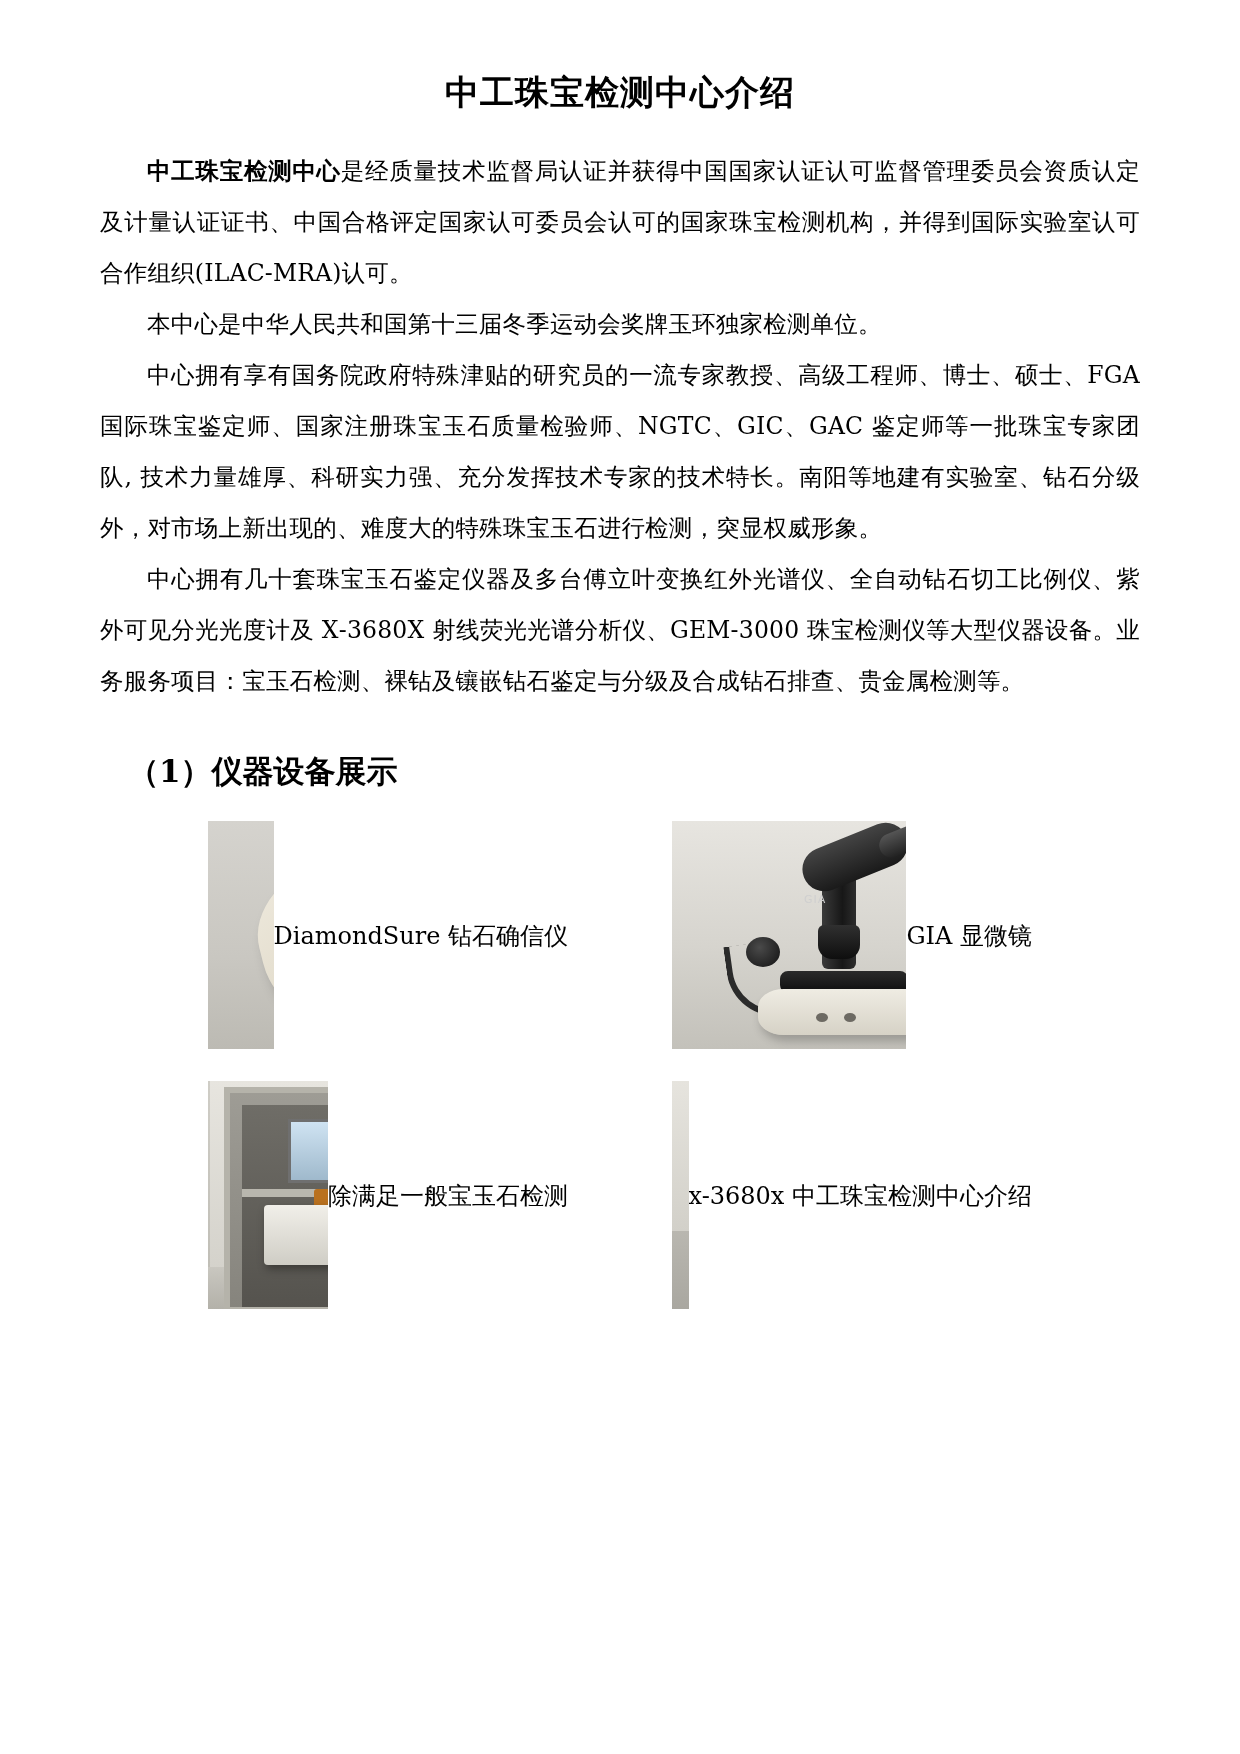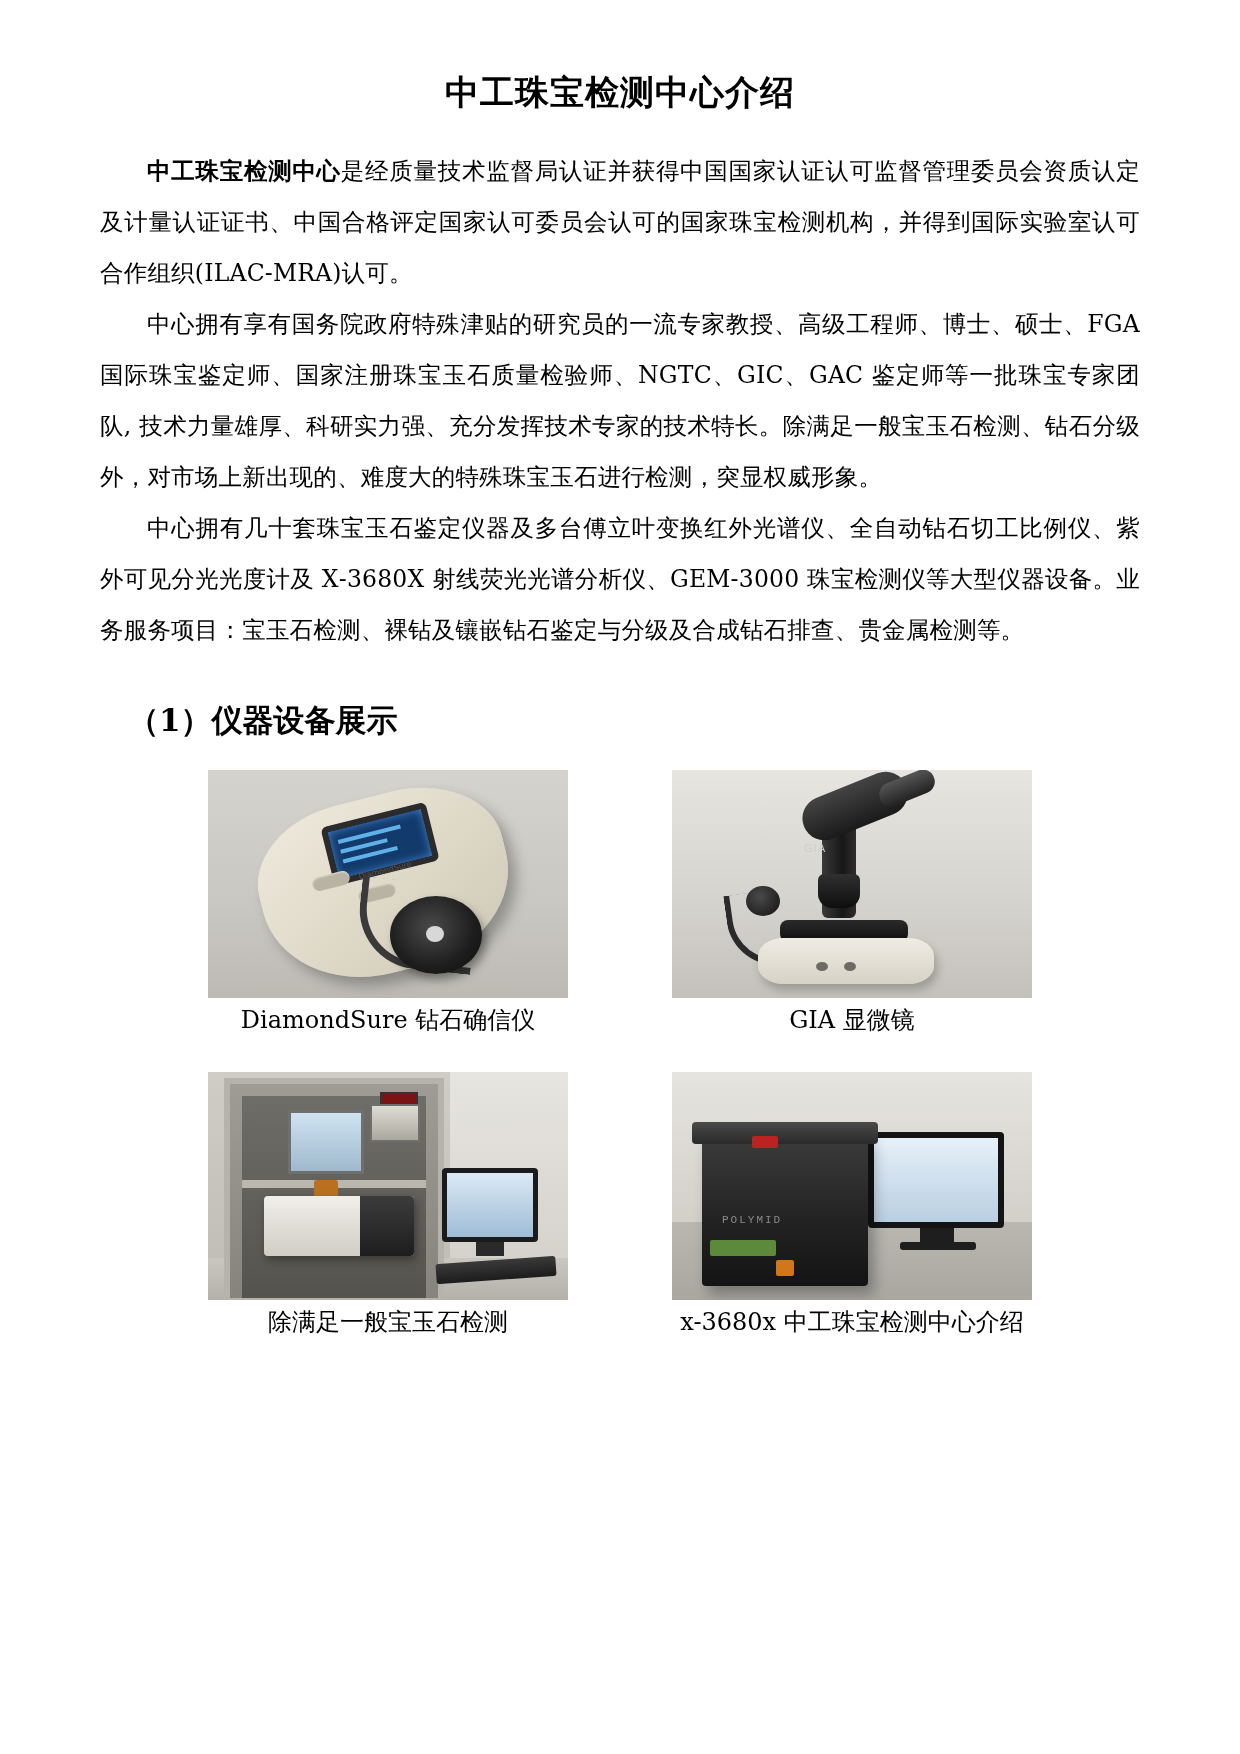--- a/index.html
+++ b/index.html
@@ -52,21 +52,21 @@
   .gallery {
     margin: 6px 0 0 0;
   }
   .gallery-row {
     display: flex;
     justify-content: center;
     gap: 24px;
   }
   .fig {
     display: flex;
-    flex-direction: column;
+    flex-direction: row;
     align-items: center;
     width: 360px;
   }
   .fig-img {
     width: 360px;
     height: 228px;
     border: 0;
     position: relative;
     overflow: hidden;
     background: #d9d7d2;
@@ -275,22 +275,23 @@
 <body>
 
 <div class="page">
 
   <h1 class="doc-title">中工珠宝检测中心介绍</h1>
 
   <p class="para">
     <span class="lead">中工珠宝检测中心</span><span>是经质量技术监督局认证并获得中国国家认证认可监督管理委员会资质认定及计量认证证书、中国合格评定国家认可委员会认可的国家珠宝检测机构，并得到国际实验室认可合作组织(ILAC-MRA)认可。</span>
   </p>
 
-
-  <p class="para">中心拥有享有国务院政府特殊津贴的研究员的一流专家教授、高级工程师、博士、硕士、FGA 国际珠宝鉴定师、国家注册珠宝玉石质量检验师、NGTC、GIC、GAC 鉴定师等一批珠宝专家团队, 技术力量雄厚、科研实力强、充分发挥技术专家的技术特长。除满足一般宝玉石检测、钻石分级外，对市场上新出现的、难度大的特殊珠宝玉石进行检测，突显权威形象。</p>
+  <p class="para">本中心是中华人民共和国第十三届冬季运动会奖牌玉环独家检测单位。</p>
+
+  <p class="para">中心拥有享有国务院政府特殊津贴的研究员的一流专家教授、高级工程师、博士、硕士、FGA 国际珠宝鉴定师、国家注册珠宝玉石质量检验师、NGTC、GIC、GAC 鉴定师等一批珠宝专家团队, 技术力量雄厚、科研实力强、充分发挥技术专家的技术特长。南阳等地建有实验室、钻石分级外，对市场上新出现的、难度大的特殊珠宝玉石进行检测，突显权威形象。</p>
 
   <p class="para">中心拥有几十套珠宝玉石鉴定仪器及多台傅立叶变换红外光谱仪、全自动钻石切工比例仪、紫外可见分光光度计及 X‑3680X 射线荧光光谱分析仪、GEM-3000 珠宝检测仪等大型仪器设备。业务服务项目：宝玉石检测、裸钻及镶嵌钻石鉴定与分级及合成钻石排查、贵金属检测等。</p>
 
 
   <h2 class="section-heading">（1）仪器设备展示</h2>
 
   <div class="gallery">
 
     <div class="gallery-row">
 

